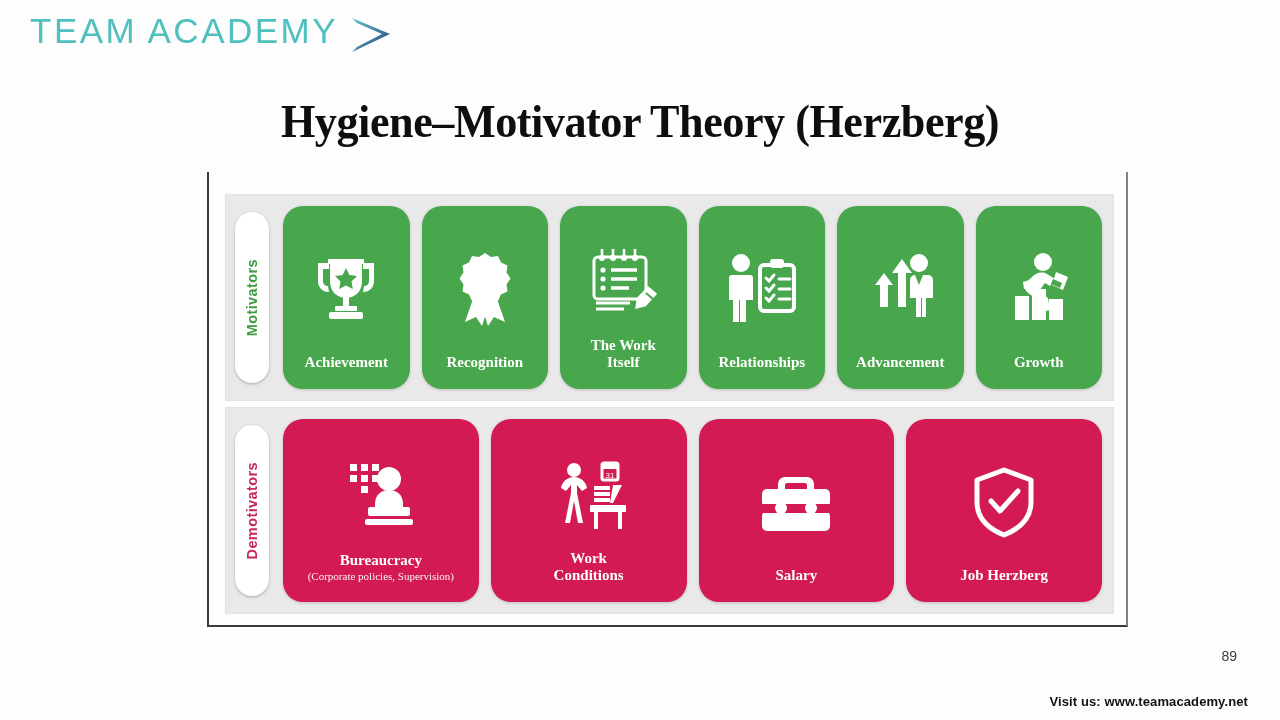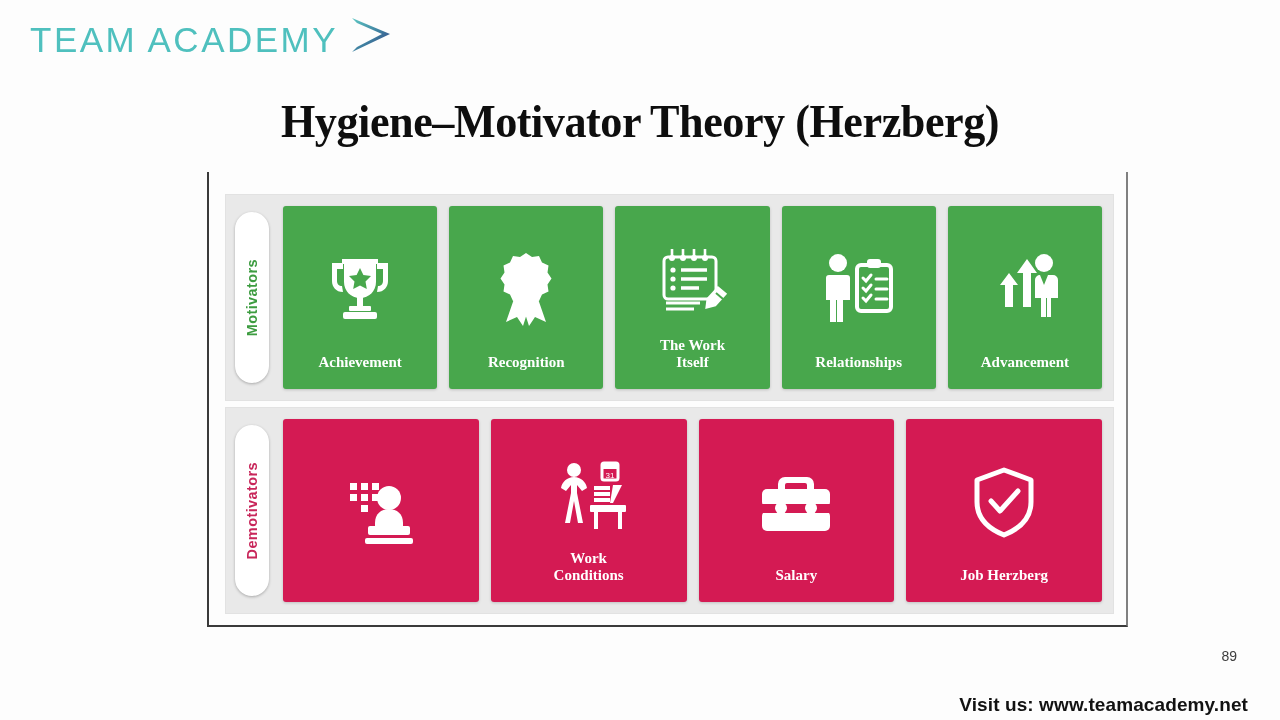--- a/index.html
+++ b/index.html
@@ -2,21 +2,21 @@
 <html><head>
 <meta charset="utf-8">
 <style>
   html,body{margin:0;padding:0;}
   body{
     width:1280px;height:720px;overflow:hidden;background:#fdfdfd;
     font-family:"Liberation Sans",sans-serif;position:relative;
   }
 
   
-  #logo{position:absolute;left:30px;top:13px;display:flex;align-items:flex-end;gap:10px;}
+  #logo{position:absolute;left:30px;top:13px;display:flex;align-items:flex-start;gap:10px;}
   #logo .wordmark{
     font-family:"Liberation Sans",sans-serif;
     font-size:35px;font-weight:400;letter-spacing:2.5px;
     color:#4fc0be;line-height:1;white-space:nowrap;
   }
   #logo .chev{width:46px;height:44px;display:block;}
 
   
   #slide-title{
     position:absolute;left:0;right:0;top:94px;text-align:center;
@@ -53,21 +53,21 @@
     writing-mode:vertical-rl;transform:rotate(180deg);
     font-family:"Liberation Sans",sans-serif;
     font-size:14.5px;font-weight:700;letter-spacing:.4px;white-space:nowrap;
   }
   .pill.motiv span{color:#3d9c40;}
   .pill.demotiv span{color:#c8265a;}
 
   
   .cards{display:flex;flex:1;gap:12px;height:88%;align-items:stretch;}
   .card{
-    flex:1;border-radius:3px;position:relative;
+    flex:1;border-radius:20px;position:relative;
     display:flex;flex-direction:column;align-items:center;
     justify-content:flex-start;padding:18px 4px 12px;box-sizing:border-box;
     box-shadow:0 1px 3px rgba(0,0,0,.18);
   }
   .card.green{background:#48a74c;}
   .card.red{background:#d41a53;}
 
   .card .glyph{
     flex:1;display:flex;align-items:center;justify-content:center;width:100%;
   }
@@ -81,21 +81,21 @@
     display:block;font-size:11px;font-weight:400;line-height:1.25;
     margin-top:1px;color:#fdf2f5;
   }
 
   
   #page-num{
     position:absolute;right:43px;top:648px;font-size:14px;color:#3d3d3d;
   }
   #visit{
     position:absolute;right:32px;top:694px;
-    font-size:19px;font-weight:700;color:#121212;letter-spacing:.1px;
+    font-size:13px;font-weight:700;color:#121212;letter-spacing:.1px;
   }
 </style>
 </head>
 <body>
 
 <div id="logo">
   <div class="wordmark">TEAM ACADEMY</div>
   <svg class="chev" viewBox="0 0 46 44">
     <defs>
       <linearGradient id="chevg" x1="0" y1="0" x2="1" y2="1">
@@ -198,20 +198,35 @@
               <path d="M13 34l9-12 9 12h-5v22h-8V34z"></path>
               <path d="M30 22l10-14 10 14h-6v34h-8V22z"></path>
               <circle cx="57" cy="12" r="9"></circle>
               <path d="M48 24h5l4 10 4-10h5a5 5 0 015 5v18h-7v19h-4V47h-1v19h-5V47h-6V29a5 5 0 015-5z"></path>
               <path d="M55 24h4l-2 8z" fill="#48a74c"></path>
             </svg>
           </div>
           <div class="cap">Advancement</div>
         </div>
 
+        <div class="card green">
+          <div class="glyph">
+            <svg width="76" height="76" viewBox="0 0 76 76" fill="#fff">
+              <circle cx="42" cy="11" r="9"></circle>
+              <path d="M30 27c4-5 11-7 16-4l8 5-5 7-5-3-6 8 9 7 2 12-8 2-2-10-13-10c-3-3-3-9 4-14z"></path>
+              <path d="M22 31l10-3 2 7-11 3z"></path>
+              <path d="M55 21l12 5-5 13-11-5z"></path>
+              <path d="M52 28l9 4-2 5-9-4z" fill="#48a74c"></path>
+              <rect x="14" y="45" width="14" height="24"></rect>
+              <rect x="31" y="38" width="14" height="31"></rect>
+              <rect x="48" y="48" width="14" height="21"></rect>
+            </svg>
+          </div>
+          <div class="cap">Growth</div>
+        </div>
 
       </div>
     </div>
 
     <div class="row">
       <div class="pill demotiv">
         <span>Demotivators</span>
       </div>
       <div class="cards">
 
@@ -224,20 +239,24 @@
                 <rect x="28" y="4" width="7" height="7"></rect>
               <rect x="6" y="15" width="7" height="7"></rect>
                 <rect x="28" y="15" width="7" height="7"></rect>
               <rect x="17" y="26" width="7" height="7"></rect>
               <circle cx="45" cy="19" r="12"></circle>
               <path d="M31 44c0-9 6-14 14-14s14 5 14 14v3H31z"></path>
               <rect x="24" y="47" width="42" height="9" rx="2"></rect>
               <rect x="21" y="59" width="48" height="6" rx="2"></rect>
             </svg>
           </div>
+          <div class="cap">
+            <span>Bureaucracy</span>
+            <span class="sub">(Corporate policies, Supervision)</span>
+          </div>
         </div>
 
 
         <div class="card red">
           <div class="glyph">
             <svg width="78" height="72" viewBox="0 0 78 72" fill="#fff">
               <circle cx="24" cy="12" r="7"></circle>
               <path d="M24 19c7 0 12 5 13 11l-5 3-5-6v8l6 30h-5l-4-22-4 22h-5l6-30v-8l-5 6-5-3c1-6 6-11 13-11z"></path>
               <g stroke="#fff" stroke-width="3" fill="none">
                 <rect x="52" y="5" width="16" height="17" rx="2"></rect>

